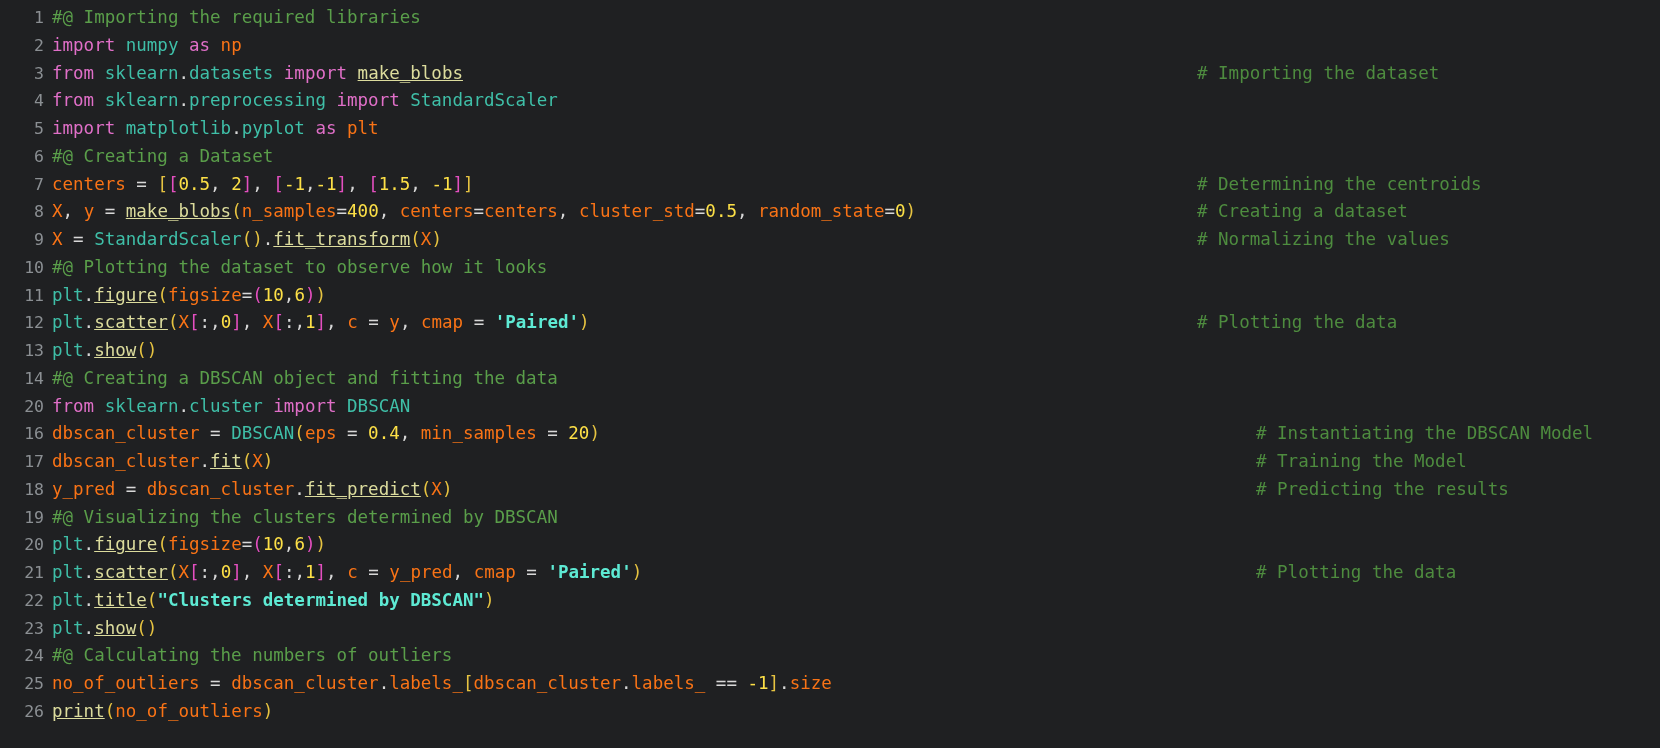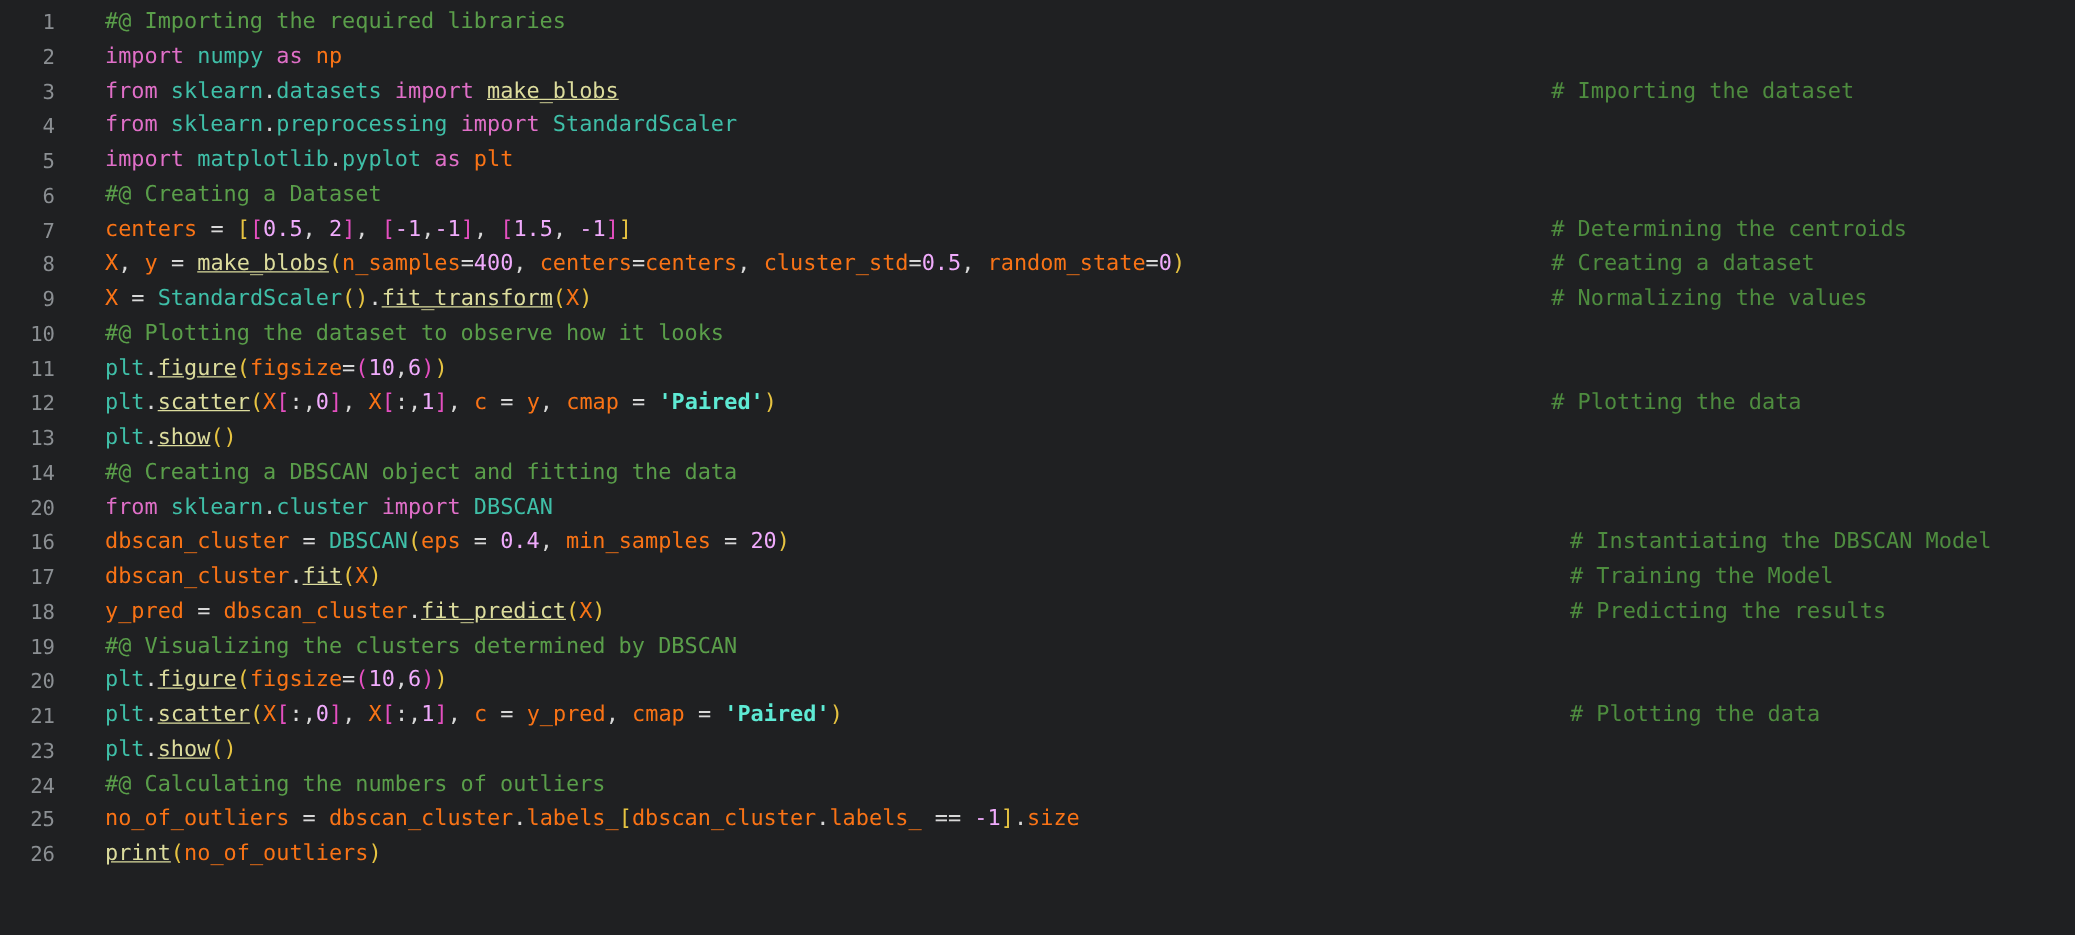--- a/index.html
+++ b/index.html
@@ -40,40 +40,40 @@
     left: 0;
     top: 0;
     width: 44px;
     text-align: right;
     color: #8b8f93;
     font-size: 16.5px;
     user-select: none;
   }
   .content {
     position: absolute;
-    left: 84px;
+    left: 52px;
     top: 0;
     white-space: pre;
   }
   .trailing {
     position: absolute;
     top: 0;
     white-space: pre;
     color: #4e8c3f;
   }
-  .tc-a { left: 1241px; text-align: right; }
+  .tc-a { left: 1197px; text-align: right; }
   .tc-b { left: 1256px; }
 
   
   .cmt  { color: #5a9e4a; }
   .kw   { color: #e06fc8; }        
   .mod  { color: #3fbfa8; }        
   .fn   { color: #dcdc9d; text-decoration: underline; }        
   .var  { color: #f97316; }        
-  .num  { color: #f0abfc; }        
+  .num  { color: #fde047; }        
   .str  { color: #5eead4; font-weight: bold; }        
   .op   { color: #d8d8d8; }        
   .plt  { color: #3fbfa8; }        
   .b1   { color: #e6c341; }        
   .b2   { color: #e44fc0; }        
 </style>
 </head>
 <body>
 
 <div id="editor">
@@ -92,18 +92,19 @@
       <div class="line"><span class="gutter">12</span><span class="content"><span class="plt">plt</span><span class="op">.</span><span class="fn">scatter</span><span class="b1">(</span><span class="var">X</span><span class="b2">[</span><span class="op">:</span><span class="op">,</span><span class="num">0</span><span class="b2">]</span><span class="op">, </span><span class="var">X</span><span class="b2">[</span><span class="op">:</span><span class="op">,</span><span class="num">1</span><span class="b2">]</span><span class="op">, </span><span class="var">c</span><span class="op"> = </span><span class="var">y</span><span class="op">, </span><span class="var">cmap</span><span class="op"> = </span><span class="str">'Paired'</span><span class="b1">)</span></span><span class="trailing tc-a"># Plotting the data</span></div>
       <div class="line"><span class="gutter">13</span><span class="content"><span class="plt">plt</span><span class="op">.</span><span class="fn">show</span><span class="b1">(</span><span class="b1">)</span></span></div>
       <div class="line"><span class="gutter">14</span><span class="content"><span class="cmt">#@ Creating a DBSCAN object and fitting the data</span></span></div>
       <div class="line"><span class="gutter">20</span><span class="content"><span class="kw">from </span><span class="mod">sklearn</span><span class="op">.</span><span class="mod">cluster</span><span class="kw"> import </span><span class="mod">DBSCAN</span></span></div>
       <div class="line"><span class="gutter">16</span><span class="content"><span class="var">dbscan_cluster</span><span class="op"> = </span><span class="mod">DBSCAN</span><span class="b1">(</span><span class="var">eps</span><span class="op"> = </span><span class="num">0.4</span><span class="op">, </span><span class="var">min_samples</span><span class="op"> = </span><span class="num">20</span><span class="b1">)</span></span><span class="trailing tc-b"># Instantiating the DBSCAN Model</span></div>
       <div class="line"><span class="gutter">17</span><span class="content"><span class="var">dbscan_cluster</span><span class="op">.</span><span class="fn">fit</span><span class="b1">(</span><span class="var">X</span><span class="b1">)</span></span><span class="trailing tc-b"># Training the Model</span></div>
       <div class="line"><span class="gutter">18</span><span class="content"><span class="var">y_pred</span><span class="op"> = </span><span class="var">dbscan_cluster</span><span class="op">.</span><span class="fn">fit_predict</span><span class="b1">(</span><span class="var">X</span><span class="b1">)</span></span><span class="trailing tc-b"># Predicting the results</span></div>
       <div class="line"><span class="gutter">19</span><span class="content"><span class="cmt">#@ Visualizing the clusters determined by DBSCAN</span></span></div>
       <div class="line"><span class="gutter">20</span><span class="content"><span class="plt">plt</span><span class="op">.</span><span class="fn">figure</span><span class="b1">(</span><span class="var">figsize</span><span class="op">=</span><span class="b2">(</span><span class="num">10</span><span class="op">,</span><span class="num">6</span><span class="b2">)</span><span class="b1">)</span></span></div>
       <div class="line"><span class="gutter">21</span><span class="content"><span class="plt">plt</span><span class="op">.</span><span class="fn">scatter</span><span class="b1">(</span><span class="var">X</span><span class="b2">[</span><span class="op">:</span><span class="op">,</span><span class="num">0</span><span class="b2">]</span><span class="op">, </span><span class="var">X</span><span class="b2">[</span><span class="op">:</span><span class="op">,</span><span class="num">1</span><span class="b2">]</span><span class="op">, </span><span class="var">c</span><span class="op"> = </span><span class="var">y_pred</span><span class="op">, </span><span class="var">cmap</span><span class="op"> = </span><span class="str">'Paired'</span><span class="b1">)</span></span><span class="trailing tc-b"># Plotting the data</span></div>
+      <div class="line"><span class="gutter">22</span><span class="content"><span class="plt">plt</span><span class="op">.</span><span class="fn">title</span><span class="b1">(</span><span class="str">"Clusters determined by DBSCAN"</span><span class="b1">)</span></span></div>
       <div class="line"><span class="gutter">23</span><span class="content"><span class="plt">plt</span><span class="op">.</span><span class="fn">show</span><span class="b1">(</span><span class="b1">)</span></span></div>
       <div class="line"><span class="gutter">24</span><span class="content"><span class="cmt">#@ Calculating the numbers of outliers</span></span></div>
       <div class="line"><span class="gutter">25</span><span class="content"><span class="var">no_of_outliers</span><span class="op"> = </span><span class="var">dbscan_cluster</span><span class="op">.</span><span class="var">labels_</span><span class="b1">[</span><span class="var">dbscan_cluster</span><span class="op">.</span><span class="var">labels_</span><span class="op"> == </span><span class="num">-1</span><span class="b1">]</span><span class="op">.</span><span class="var">size</span></span></div>
       <div class="line"><span class="gutter">26</span><span class="content"><span class="fn">print</span><span class="b1">(</span><span class="var">no_of_outliers</span><span class="b1">)</span></span></div>
     </div>
 </div>
 
 </body></html>

